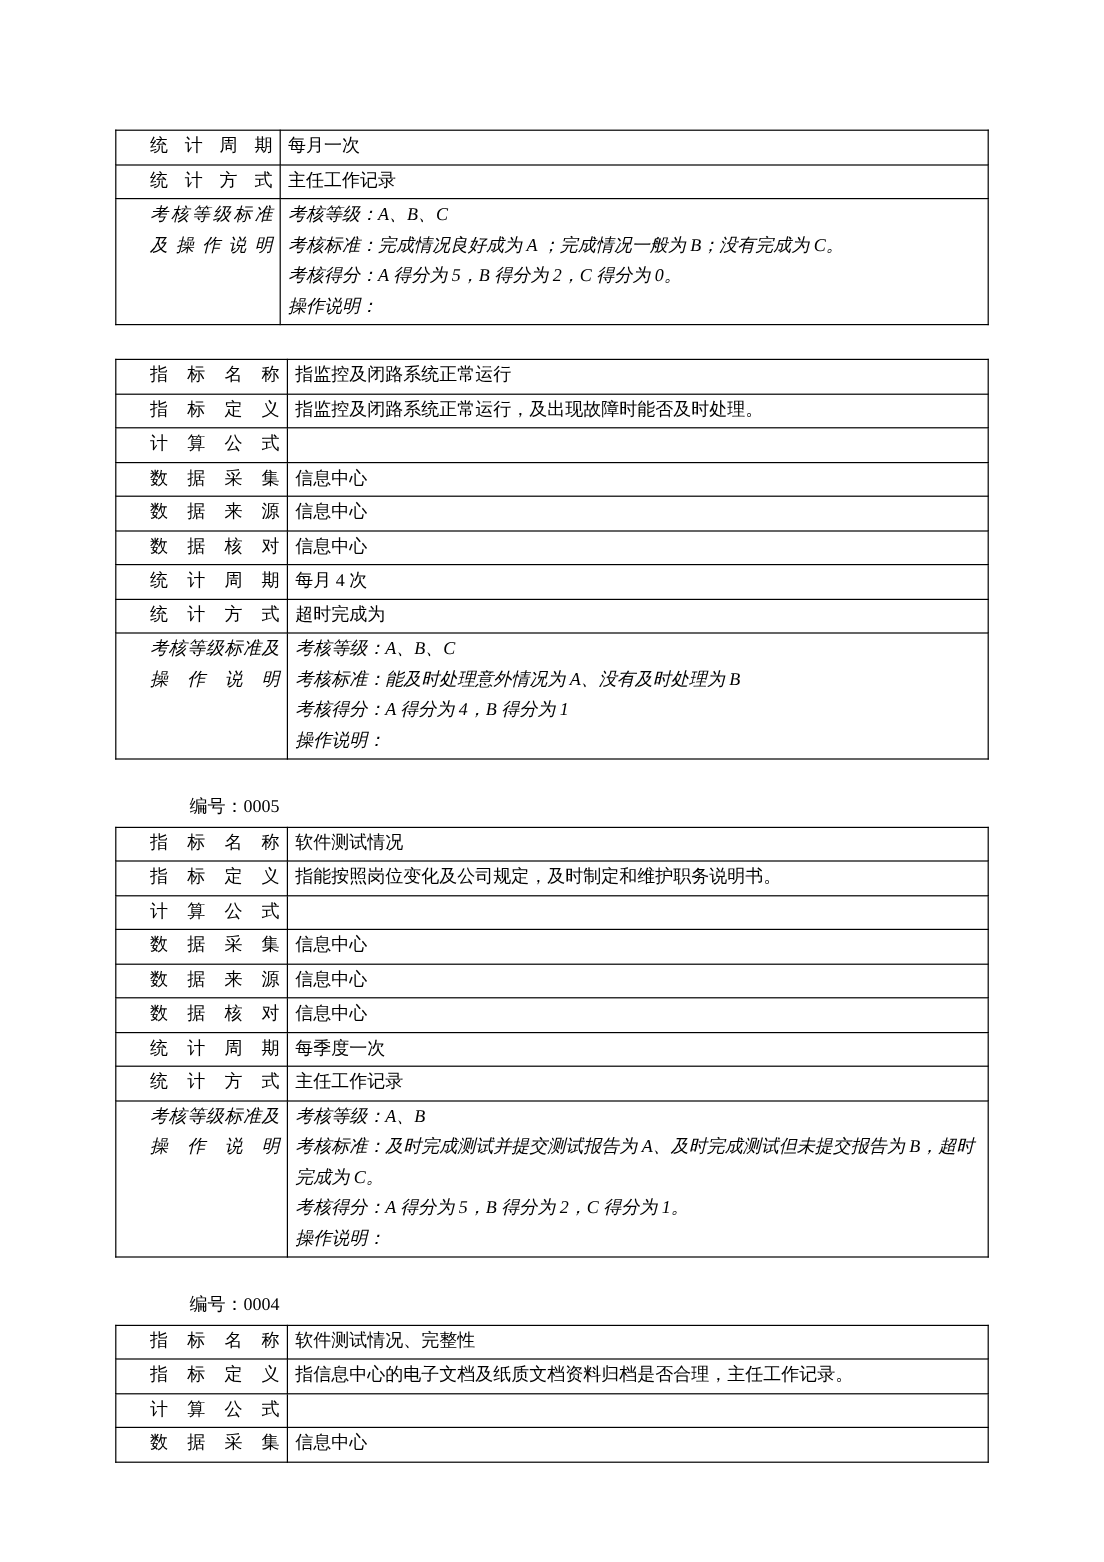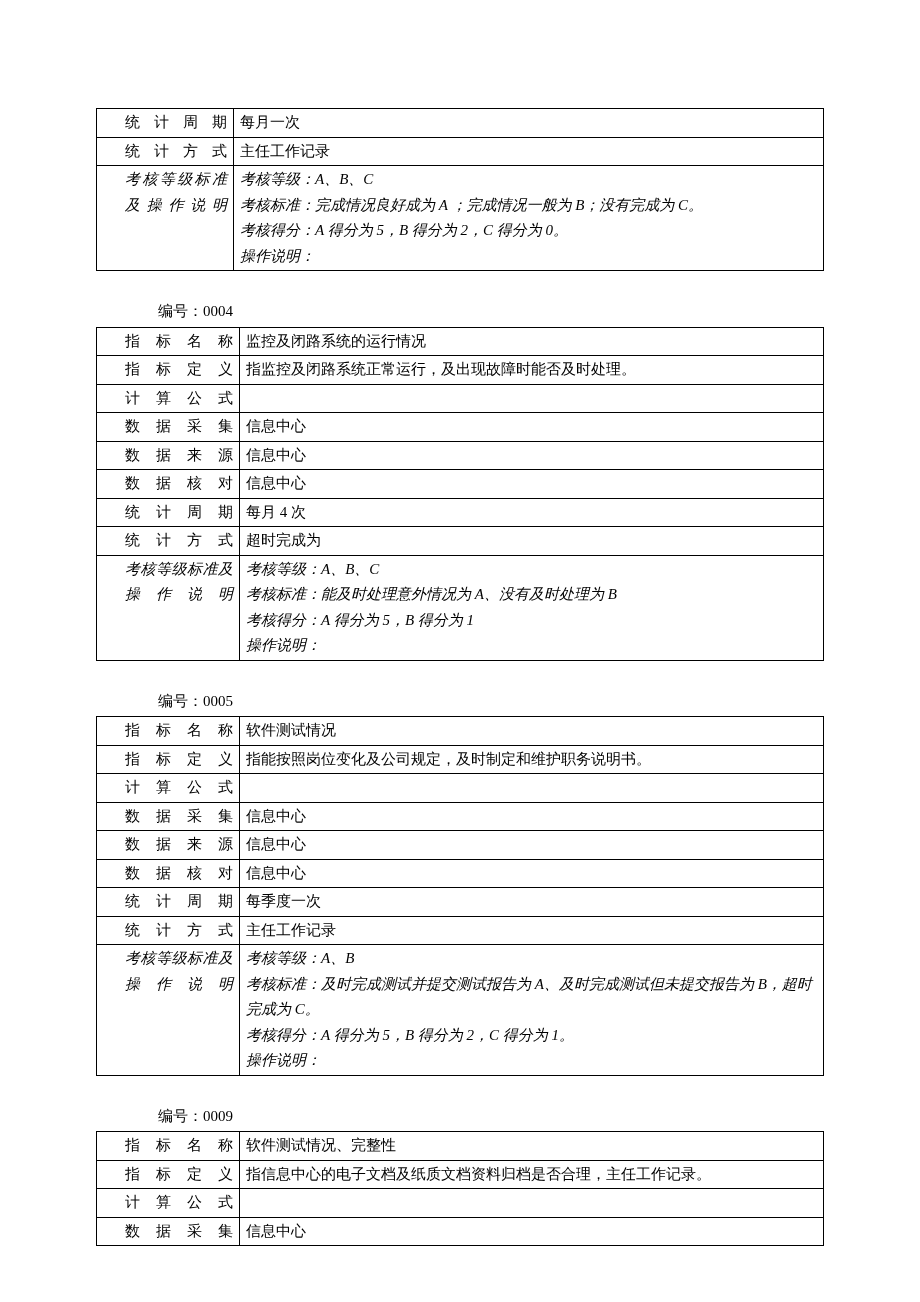--- a/index.html
+++ b/index.html
@@ -61,26 +61,25 @@
     <td class="multi-line">
       <span>考核等级：A、B、C</span><br>
       <span>考核标准：完成情况良好成为 A ；完成情况一般为 B；没有完成为 C。</span><br>
       <span>考核得分：A 得分为 5，B 得分为 2，C 得分为 0。</span><br>
       <span>操作说明：</span>
     </td>
   </tr>
 </tbody>
     </table>
 
-<div class="code-label">编号：0004</div>
 <table>
   <tbody>
         <tr>
           <td class="label">指标名称</td>
-          <td>监控及闭路系统的运行情况</td>
+          <td>指监控及闭路系统正常运行</td>
         </tr>
   <tr>
           <td class="label">指标定义</td>
           <td>指监控及闭路系统正常运行，及出现故障时能否及时处理。</td>
         </tr>
   <tr>
           <td class="label">计算公式</td>
           <td></td>
         </tr>
   <tr>
@@ -101,21 +100,21 @@
         </tr>
   <tr>
           <td class="label">统计方式</td>
           <td>超时完成为</td>
         </tr>
   <tr>
     <td class="label multi-line">考核等级标准及操作说明</td>
     <td class="multi-line">
       <span>考核等级：A、B、C</span><br>
       <span>考核标准：能及时处理意外情况为 A、没有及时处理为 B</span><br>
-      <span>考核得分：A 得分为 5，B 得分为 1</span><br>
+      <span>考核得分：A 得分为 4，B 得分为 1</span><br>
       <span>操作说明：</span>
     </td>
   </tr>
 </tbody>
     </table>
 
 <div class="code-label">编号：0005</div>
 <table>
   <tbody>
         <tr>
@@ -155,21 +154,21 @@
     <td class="multi-line">
       <span>考核等级：A、B</span><br>
       <span>考核标准：及时完成测试并提交测试报告为 A、及时完成测试但未提交报告为 B，超时完成为 C。</span><br>
       <span>考核得分：A 得分为 5，B 得分为 2，C 得分为 1。</span><br>
       <span>操作说明：</span>
     </td>
   </tr>
 </tbody>
     </table>
 
-<div class="code-label">编号：0009</div>
+<div class="code-label">编号：0004</div>
 <table style="margin-bottom:0">
   <tbody>
         <tr>
           <td class="label">指标名称</td>
           <td>软件测试情况、完整性</td>
         </tr>
   <tr>
           <td class="label">指标定义</td>
           <td>指信息中心的电子文档及纸质文档资料归档是否合理，主任工作记录。</td>
         </tr>

